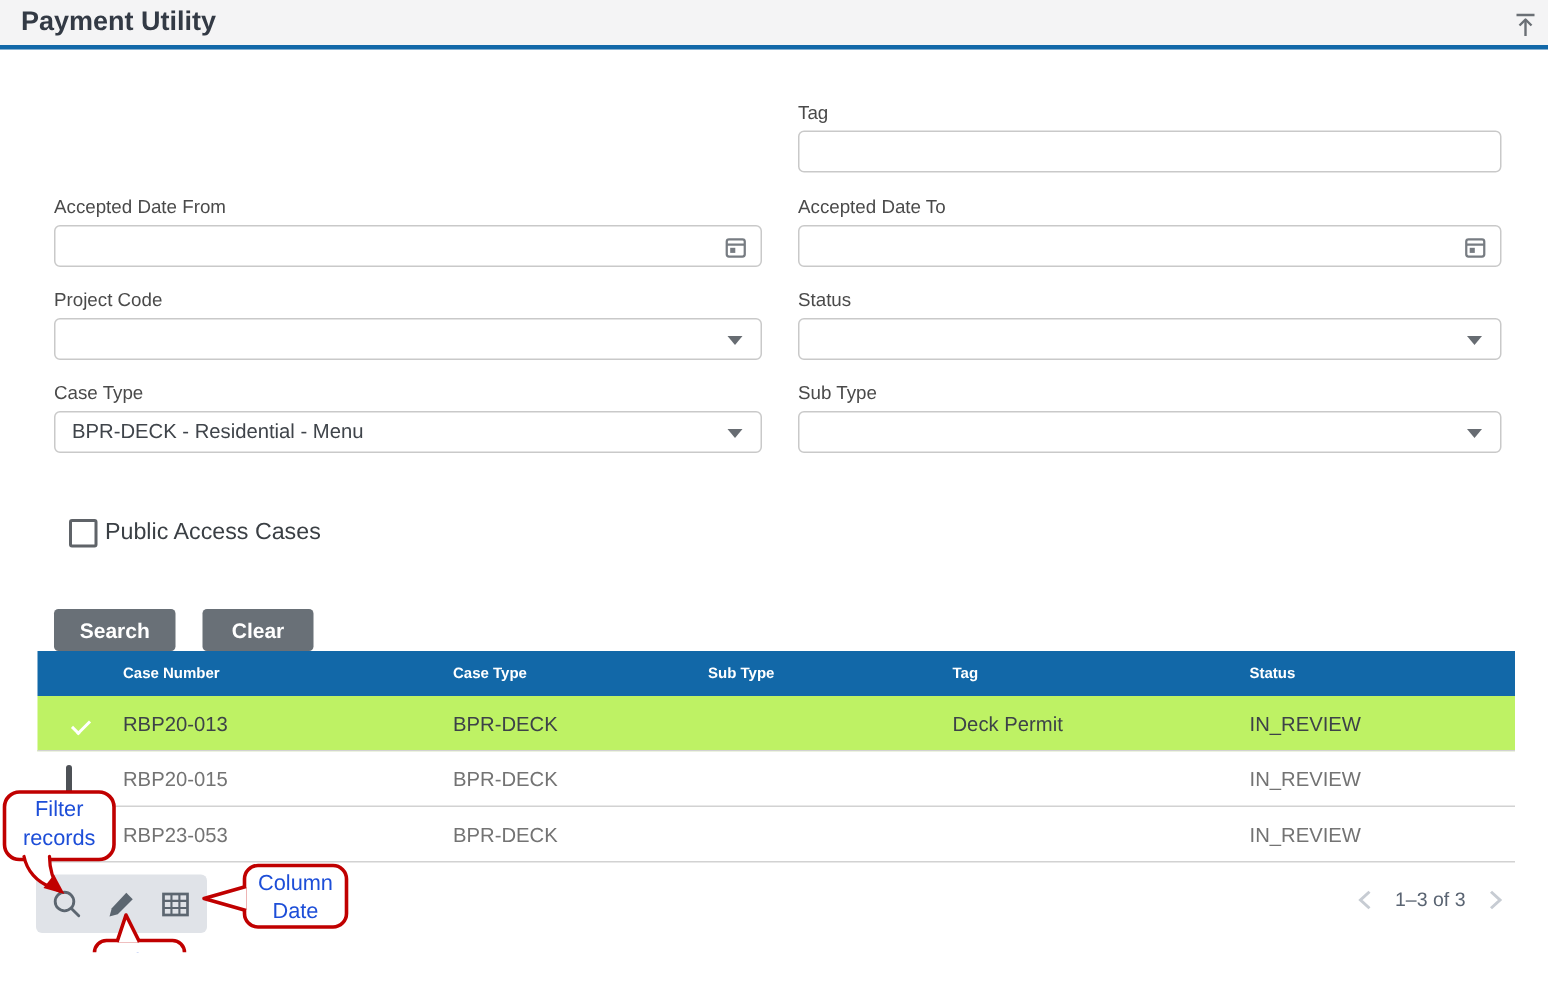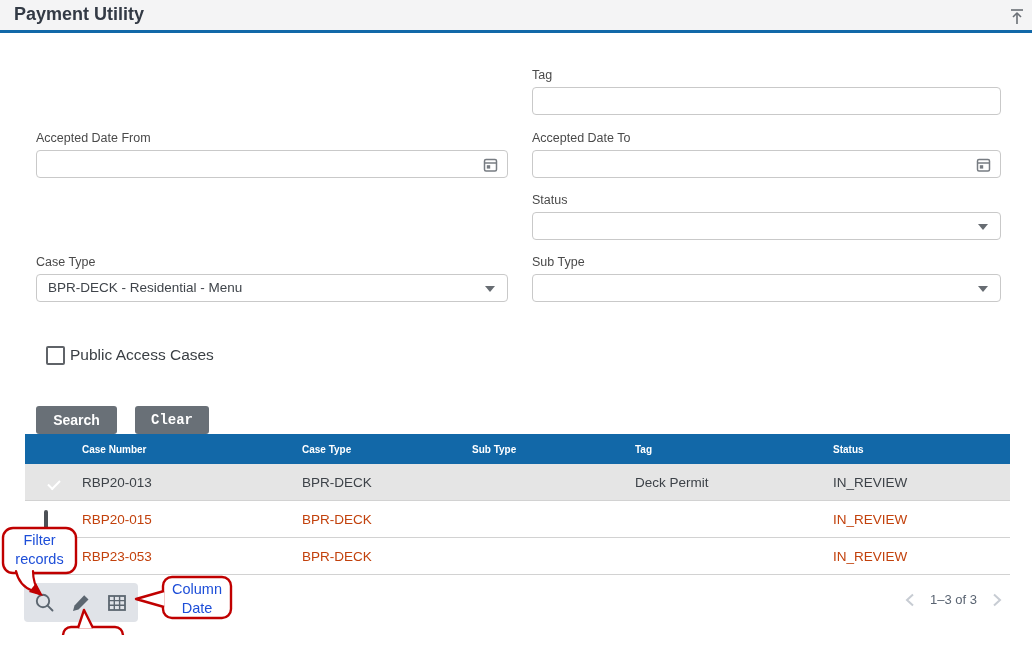--- a/index.html
+++ b/index.html
@@ -24,28 +24,28 @@
   .select-value{display:block;line-height:26px;padding-left:11px;font-size:13.5px;color:#3f444a;
                 white-space:nowrap;overflow:hidden;}
 
   
   .pub-cb{position:absolute;left:46px;top:346px;width:15px;height:15px;border:2px solid #5f6368;
           border-radius:2px;background:#fff;cursor:pointer;}
   .pub-label{position:absolute;left:70px;top:346px;font-size:15.5px;color:#3a3f44;}
   .btn{position:absolute;top:406px;height:28px;border:none;border-radius:3px;background:#697077;
        color:#fff;font-family:"Liberation Sans",sans-serif;font-size:14px;font-weight:700;cursor:pointer;}
   .btn-search{left:36px;width:81px;}
-  .btn-clear{left:135px;width:74px;font-family:Liberation Mono, monospace;}
+  .btn-clear{left:135px;width:74px;}
 
   
   .gridtable{position:absolute;left:25px;top:434px;width:985px;}
   .thead,.trow{display:grid;grid-template-columns:57px 220px 170px 163px 198px 1fr;align-items:center;}
   .thead{height:30px;background:#1268a8;color:#ffffff;font-size:10px;font-weight:700;}
-  .trow{height:36px;background:#fff;border-bottom:1px solid #d2d2d2;font-size:13.5px;color:#c2410c;cursor:pointer;}
-  .trow.selected{background:#e5e5e5;color:#3d4248;}
+  .trow{height:36px;background:#fff;border-bottom:1px solid #d2d2d2;font-size:13.5px;color:#737373;cursor:pointer;}
+  .trow.selected{background:#bef264;color:#3d4248;}
   .cbcell{margin-left:19px;width:20px;height:20px;box-sizing:border-box;border-radius:2px;cursor:pointer;}
   .cb-unchecked{border:2px solid #4d5156;background:#fff;}
   .cb-checked{position:relative;background:#1268a8;}
   .cb-checked::after{content:"";position:absolute;left:4px;top:5px;width:10px;height:5px;
           border-left:2.4px solid #fff;border-bottom:2.4px solid #fff;transform:rotate(-45deg);}
 
   
   .toolbar{position:absolute;left:24px;top:583px;width:114px;height:39px;background:#e0e3e8;
            border-radius:4px;display:flex;align-items:center;justify-content:space-between;padding:0 9px;box-sizing:border-box;}
   .tool-btn{width:24px;height:24px;display:flex;align-items:center;justify-content:center;cursor:pointer;}
@@ -98,20 +98,27 @@
       <span class="cal-icon">
         <svg width="15" height="16" viewBox="0 0 15 16">
           <rect x="1.5" y="2.5" width="12" height="11.5" rx="1.5" fill="none" stroke="#777c82" stroke-width="1.5"></rect>
           <path d="M1.5,6 H13.5" stroke="#777c82" stroke-width="1.5"></path>
           <rect x="3.8" y="8.2" width="3.4" height="3.4" fill="#777c82"></rect>
         </svg>
       </span>
     </div>
   </div>
 
+  <div class="fgroup" style="left:36px;top:193px;width:472px;">
+    <div class="flabel">Project Code</div>
+    <div class="control">
+      <span class="select-value"></span>
+      <span class="caret"></span>
+    </div>
+  </div>
   <div class="fgroup" style="left:532px;top:193px;width:469px;">
     <div class="flabel">Status</div>
     <div class="control">
       <span class="select-value"></span>
       <span class="caret"></span>
     </div>
   </div>
 
   <div class="fgroup" style="left:36px;top:255px;width:472px;">
     <div class="flabel">Case Type</div>

